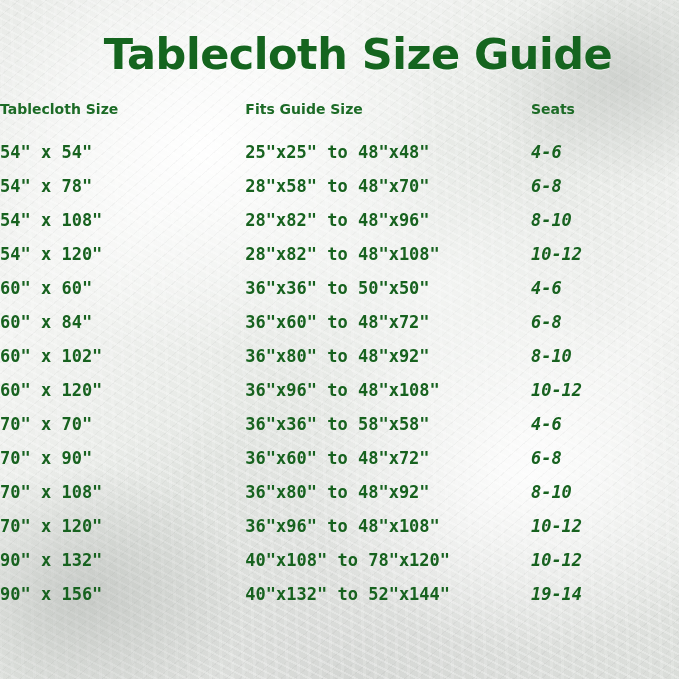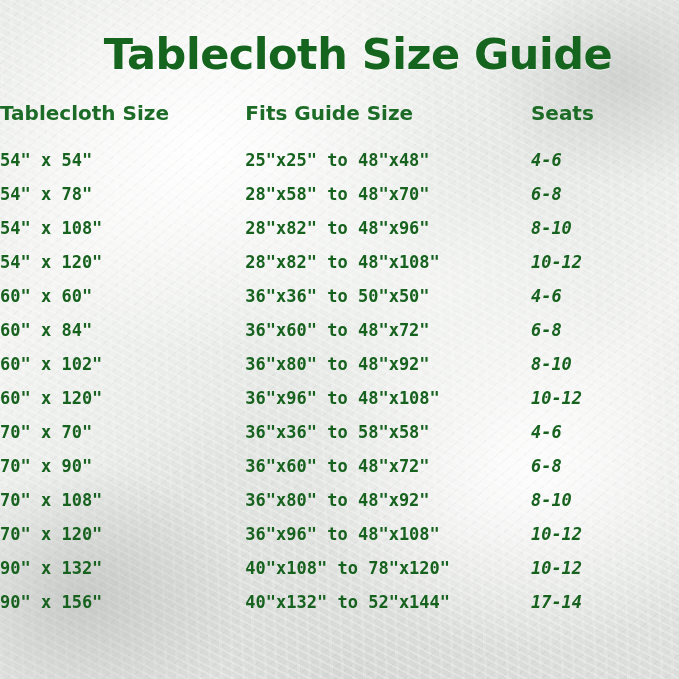--- a/index.html
+++ b/index.html
@@ -66,21 +66,21 @@
   table.guide {
     width: 100%;
     border-collapse: collapse;
     margin-top: 22px;
     table-layout: fixed;
   }
   table.guide th {
     color: #1c6b26;
     font-family: "DejaVu Sans", sans-serif;
     font-weight: bold;
-    font-size: 20px;
+    font-size: 14px;
     padding: 0 0 18px 0;
     text-align: left;
   }
   table.guide td {
     color: #17621f;
     font-family: "DejaVu Sans Mono", monospace;
     font-weight: bold;
     font-size: 17px;
     padding: 7px 0;
     text-align: left;
@@ -172,19 +172,19 @@
           <td class="col-seats">10-12</td>
         </tr>
         <tr>
           <td class="col-size">90" x 132"</td>
           <td class="col-fits">40"x108" to 78"x120"</td>
           <td class="col-seats">10-12</td>
         </tr>
         <tr>
           <td class="col-size">90" x 156"</td>
           <td class="col-fits">40"x132" to 52"x144"</td>
-          <td class="col-seats">17-14</td>
+          <td class="col-seats">19-14</td>
         </tr>
       </tbody>
     </table>
 
   </div>
 </div>
 
 </body></html>

